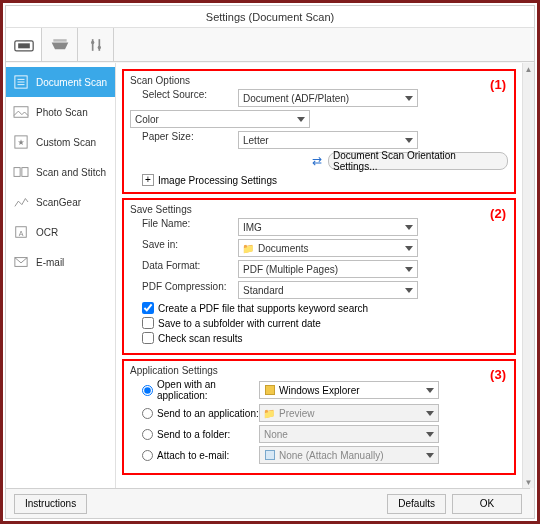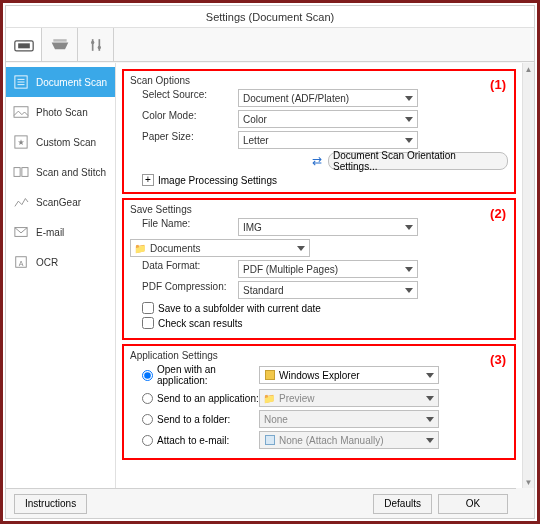--- a/index.html
+++ b/index.html
@@ -36,21 +36,21 @@
   .expander-box { width: 12px; height: 12px; border: 1px solid #999; display: flex; align-items: center; justify-content: center; font-size: 10px; line-height: 10px; }
   .checkline { display: flex; align-items: center; gap: 4px; font-size: 10px; margin: 3px 0 3px 12px; }
   .checkline input { width: 12px; height: 12px; margin: 0; }
   .radioline { display: flex; align-items: center; font-size: 10px; margin: 3px 0; }
   .radioline input[type=radio] { margin: 0 4px 0 12px; width: 11px; height: 11px; }
   .radioline .rl-label { width: 102px; }
   .inline-icon { width: 12px; height: 12px; margin-right: 3px; display: inline-flex; align-items: center; justify-content: center; font-size: 10px; }
   .folder-ic { color: #e6b34a; }
   .yellow-square { width: 10px; height: 10px; background: #f2c84b; border: 1px solid #c9a030; }
   .blue-doc { width: 10px; height: 10px; background: #d8e8f5; border: 1px solid #7aa8cc; }
-  .footer { position: absolute; bottom: 0; left: 0; right: 18px; height: 30px; border-top: 1px solid #d0d0d0; background: #f6f6f6; display: flex; align-items: center; padding: 0 8px; }
+  .footer { position: absolute; bottom: 0; left: 0; right: 4px; height: 30px; border-top: 1px solid #d0d0d0; background: #f6f6f6; display: flex; align-items: center; padding: 0 8px; }
   .footer-btn { height: 20px; border: 1px solid #bfbfbf; background: #f4f4f4; font-size: 10px; padding: 0 10px; display: flex; align-items: center; cursor: pointer; }
   .footer-spacer { flex: 1; }
   .footer-btn + .footer-btn { margin-left: 6px; }
 </style>
 </head>
 <body>
 
 <div class="outer">
 <div class="window">
 
@@ -112,50 +112,49 @@
         <span>Scan and Stitch</span>
       </div>
       <div class="side-item">
         <svg viewBox="0 0 20 16">
               <polyline points="3,13 7,7 11,11 15,4 18,8" fill="none" stroke="#888"></polyline>
             </svg>
         <span>ScanGear</span>
       </div>
       <div class="side-item">
         <svg viewBox="0 0 20 16">
+              <rect x="4" y="2" width="12" height="12" fill="none" stroke="#888"></rect>
+              <text x="10" y="12" font-size="8" text-anchor="middle" fill="#888">A</text>
+            </svg>
+        <span>OCR</span>
+      </div>
+      <div class="side-item">
+        <svg viewBox="0 0 20 16">
               <rect x="3" y="3" width="14" height="10" fill="none" stroke="#888"></rect>
               <polyline points="3,3 10,9 17,3" fill="none" stroke="#888"></polyline>
             </svg>
         <span>E-mail</span>
-      </div>
-      <div class="side-item">
-        <svg viewBox="0 0 20 16">
-              <rect x="4" y="2" width="12" height="12" fill="none" stroke="#888"></rect>
-              <text x="10" y="12" font-size="8" text-anchor="middle" fill="#888">A</text>
-            </svg>
-        <span>OCR</span>
       </div>
     </div>
 
     <div class="main">
       <div class="main-scroll">
 
         <div class="section">
           <div class="section-num">(1)</div>
           <div class="section-title">Scan Options</div>
           <div class="row">
             <div class="row-label">Select Source:</div>
             <div class="row-input">
                   <div class="dropdown">
                     <span>Document (ADF/Platen)</span>
                   </div>
                 </div>
           </div>
           <div class="row">
-            <div class="row-label">Color Mode:</div>
             <div class="row-input">
                   <div class="dropdown">
                     <span>Color</span>
                   </div>
                 </div>
           </div>
           <div class="row">
             <div class="row-label">Paper Size:</div>
             <div class="row-input">
                   <div class="dropdown">
@@ -180,20 +179,21 @@
           <div class="section-title">Save Settings</div>
           <div class="row">
             <div class="row-label">File Name:</div>
             <div class="row-input">
                   <div class="dropdown">
                     <span>IMG</span>
                   </div>
                 </div>
           </div>
           <div class="row">
+            <div class="row-label">Save in:</div>
             <div class="row-input">
                   <div class="dropdown">
                     <span class="inline-icon folder-ic">📁</span>
                     <span>Documents</span>
                   </div>
                 </div>
           </div>
           <div class="row">
             <div class="row-label">Data Format:</div>
             <div class="row-input">
@@ -203,20 +203,24 @@
                 </div>
           </div>
           <div class="row">
             <div class="row-label">PDF Compression:</div>
             <div class="row-input">
                   <div class="dropdown">
                     <span>Standard</span>
                   </div>
                 </div>
           </div>
+          <label class="checkline">
+            <input type="checkbox" checked="" style="">
+            <span>Create a PDF file that supports keyword search</span>
+          </label>
           <label class="checkline">
             <input type="checkbox" style="">
             <span>Save to a subfolder with current date</span>
           </label>
           <label class="checkline">
             <input type="checkbox" style="">
             <span>Check scan results</span>
           </label>
         </div>
 

